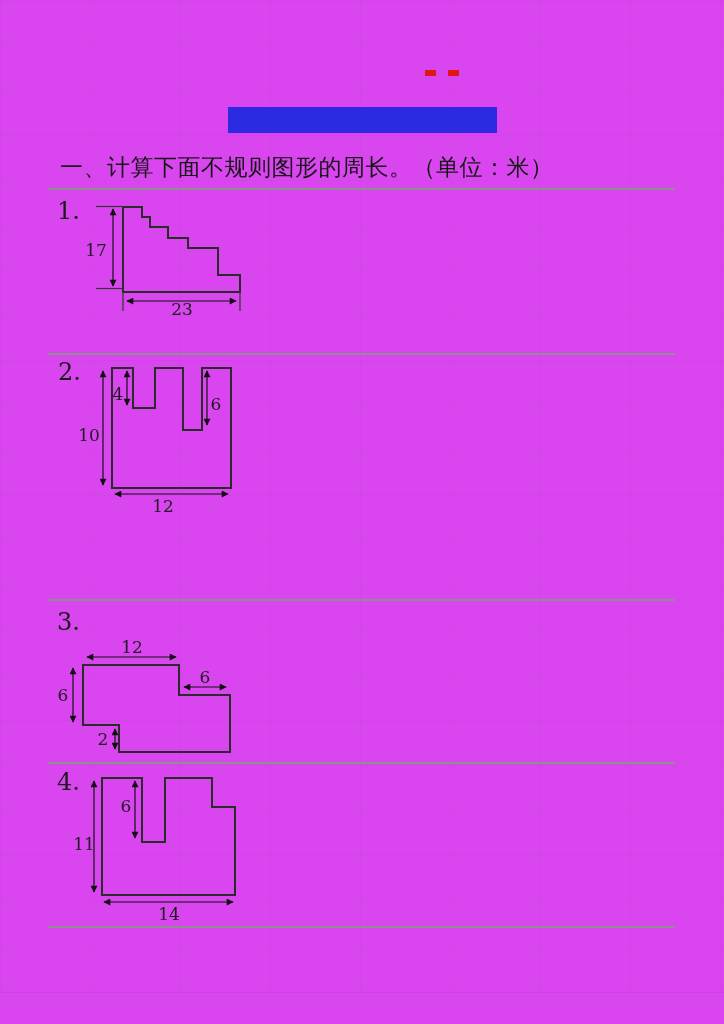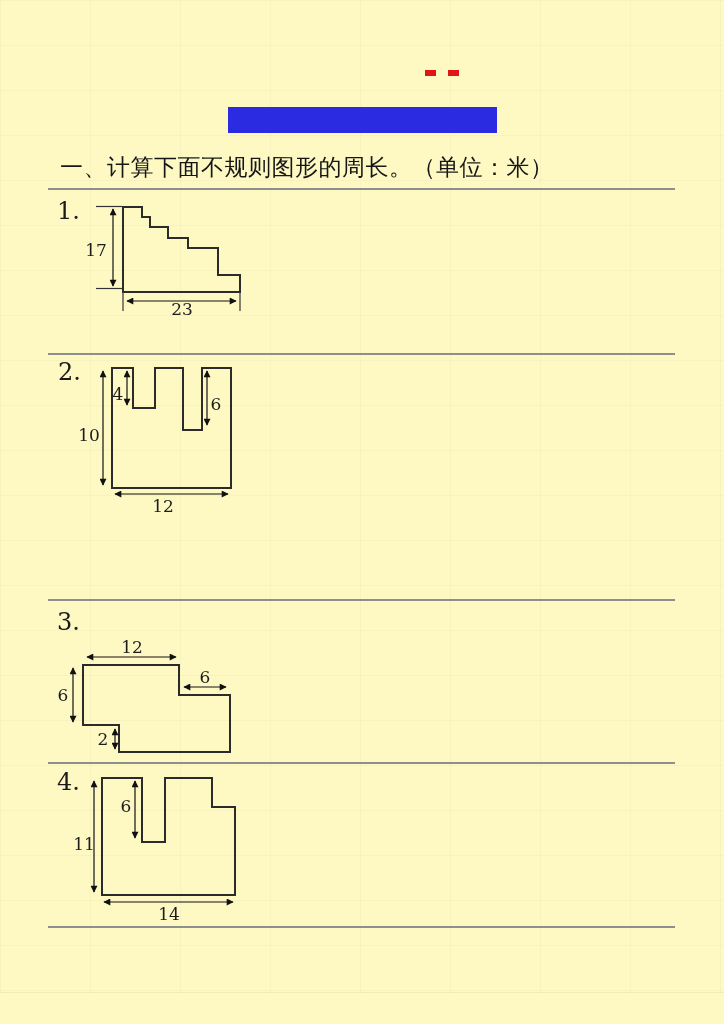--- a/index.html
+++ b/index.html
@@ -1,17 +1,17 @@
 <!DOCTYPE html>
 <html><head>
 <meta charset="utf-8">
 <style>
   html,body{margin:0;padding:0;background:#fff;}
   .page{
-    position:relative;width:724px;height:1024px;background:#fef9c3;
+    position:relative;width:724px;height:1024px;background:#d946ef;
     font-family:"Liberation Sans",sans-serif;overflow:hidden;
   }
   .grid-layer{
     position:absolute;left:0;top:0;width:724px;height:992px;
     background-image:
       linear-gradient(to right, rgba(0,0,0,0.022) 1px, transparent 1px),
       linear-gradient(to bottom, rgba(0,0,0,0.022) 1px, transparent 1px);
     background-size:90px 45px;
     border-bottom:1px solid rgba(0,0,0,0.05);
   }

